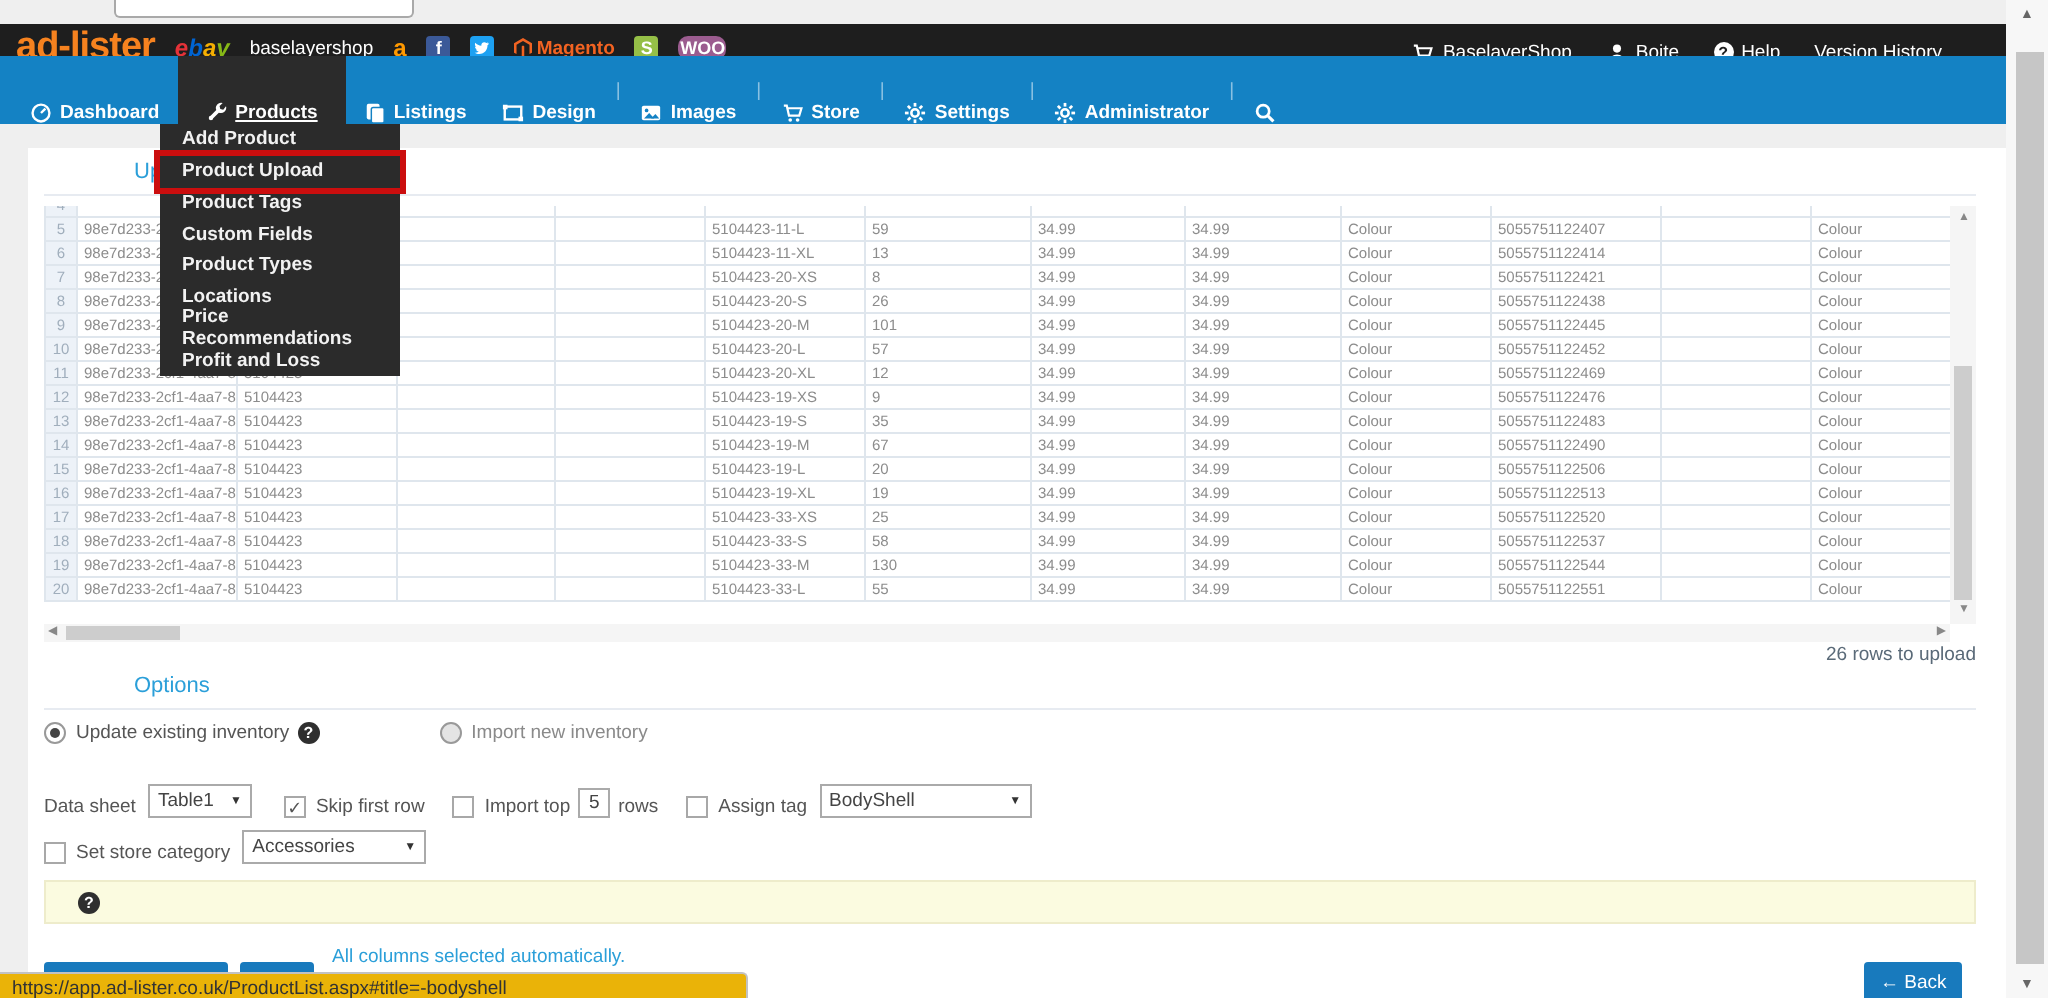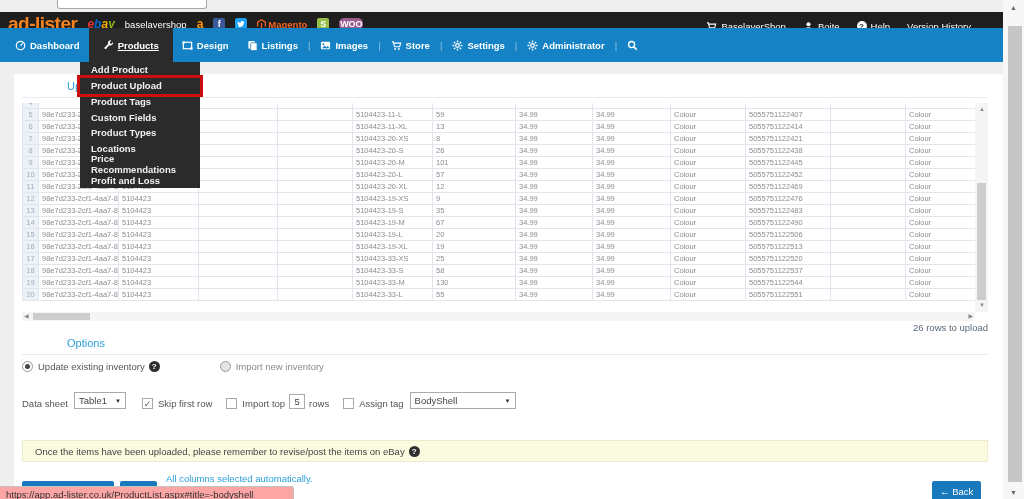--- a/index.html
+++ b/index.html
@@ -18,21 +18,21 @@
     border:1px solid #a9a9a9; border-top:none; border-radius:0 0 3px 3px; }
   #topbar-right { position:absolute; right:32px; top:0; height:28px; display:flex; gap:17px;
     align-items:center; font-size:9.5px; color:#fff; }
   .tr-item { display:flex; align-items:center; gap:4px; cursor:pointer; }
   .qcirc { width:10px; height:10px; border-radius:50%; background:#fff; color:#1e1e1e;
     font-size:8px; font-weight:bold; display:inline-flex; align-items:center; justify-content:center; }
 
   
   #nav { position:absolute; left:0; top:28px; width:1003px; height:34px; background:#1482c4;
     display:flex; align-items:center; color:#fff; font-size:9.5px; font-weight:bold; padding-left:6px; }
-  .nav-item { display:flex; align-items:center; gap:4px; padding:0 9px; height:34px; cursor:pointer; }
+  .nav-item { display:flex; align-items:flex-end; gap:4px; padding:0 9px; height:34px; cursor:pointer; }
   .nav-item.active { background:#2b2b2b; padding:0 14px; }
   .nav-item.active .nav-label { text-decoration:underline; }
   .pipe { color:rgba(255,255,255,.5); font-weight:normal; margin:0 1px; }
   .nicon { width:11px; height:11px; display:inline-block; }
 
   
   #dropdown { position:absolute; left:80px; top:62px; width:120px; background:#2b2b2b; z-index:30; }
   .dd-item { height:15.75px; display:flex; align-items:center; padding:0 11px; color:#f2f2f2;
     font-size:9.5px; font-weight:bold; cursor:pointer; }
   .dd-item.hl { outline:3px solid #cb0e0e; outline-offset:0; position:relative; z-index:31; }
@@ -77,21 +77,21 @@
     color:#444; font-family:"Liberation Sans",sans-serif; padding:0; }
 
   
   #notice { position:absolute; left:8px; top:366px; width:966px; height:22px; background:#fbfbe0;
     border:1px solid #eeeccb; display:flex; align-items:center; padding-left:12px; font-size:9.5px; color:#444; }
   .btn { position:absolute; top:407px; height:21px; background:#187abd; color:#fff; border:none;
     border-radius:2px; font-size:9.5px; font-family:"Liberation Sans",sans-serif; cursor:pointer; padding:0 10px; }
   #foot-note { position:absolute; left:152px; top:399px; font-size:9.5px; color:#2b9fd9; }
 
   
-  #statusbar { position:absolute; left:0; top:486px; width:294px; height:13px; background:#fca5a5;
+  #statusbar { position:absolute; left:0; top:486px; width:374px; height:13px; background:#eab308;
     border:1px solid #c2c2c2; border-left:none; border-bottom:none; border-top-right-radius:3px;
     font-size:9.5px; color:#333; padding:2px 0 0 6px; overflow:hidden; white-space:nowrap; z-index:40; }
   #bscroll { position:absolute; left:1003px; top:0; width:21px; height:499px; background:#f7f7f7; }
   #bthumb { position:absolute; left:5px; top:26px; width:14px; height:456px; background:#c6c6c6; }
   .barrow { position:absolute; left:0; width:21px; text-align:center; font-size:7px; color:#666; }
 </style>
 </head>
 <body>
 
 <div id="topbar">
@@ -158,32 +158,32 @@
   </span>
   <span class="nav-item active">
     <svg class="nicon" viewBox="0 0 12 12">
         <path fill="#fff" d="M10.9 2.3a2.9 2.9 0 0 1-3.9 3.5L3.4 9.4 2 8l3.6-3.6a2.9 2.9 0 0 1 3.5-3.9L7.4 2.2l.4 1.6 1.6.4z"></path>
         <circle cx="2.7" cy="8.7" r="1.2" fill="#fff"></circle>
       </svg>
     <span class="nav-label">Products</span>
   </span>
   <span class="nav-item">
     <svg class="nicon" viewBox="0 0 12 12">
+        <rect x="1.5" y="1" width="7" height="8.5" rx="1" fill="#fff"></rect>
+        <rect x="4" y="3" width="7" height="8.5" rx="1" fill="#fff" stroke="#1482c4" stroke-width="0.8"></rect>
+      </svg>
+    <span class="nav-label">Listings</span>
+  </span>
+  <span class="nav-item">
+    <svg class="nicon" viewBox="0 0 12 12">
         <rect x="1.5" y="2.5" width="9" height="7" fill="none" stroke="#fff" stroke-width="1.3"></rect>
         <rect x="0.5" y="1.5" width="2.5" height="2.5" fill="#fff"></rect>
         <rect x="9" y="8" width="2.5" height="2.5" fill="#fff"></rect>
       </svg>
     <span class="nav-label">Design</span>
-  </span>
-  <span class="nav-item">
-    <svg class="nicon" viewBox="0 0 12 12">
-        <rect x="1.5" y="1" width="7" height="8.5" rx="1" fill="#fff"></rect>
-        <rect x="4" y="3" width="7" height="8.5" rx="1" fill="#fff" stroke="#1482c4" stroke-width="0.8"></rect>
-      </svg>
-    <span class="nav-label">Listings</span>
   </span>
   <span class="pipe">|</span>
   <span class="nav-item">
     <svg class="nicon" viewBox="0 0 12 12">
         <rect x="1" y="2" width="10" height="8" rx="1" fill="#fff"></rect>
         <circle cx="3.6" cy="4.6" r="1" fill="#1482c4"></circle>
         <path d="M2.2 9 5 6l2.8 3z" fill="#1482c4"></path>
         <path d="M6 9l2.4-2.4L10.5 9z" fill="#1482c4"></path>
       </svg>
     <span class="nav-label">Images</span>
@@ -570,23 +570,30 @@
     <input class="tinput" style="margin: 0px 4px;" value="5">
     <span>rows</span>
     <span class="cbox" style="margin-left:14px;"></span>
     <span>Assign tag</span>
     <span class="select" style="width:106px;margin-left:6px;">
       <span>BodyShell</span>
         <span class="caret">▼</span>
     </span>
   </div>
 
+  <div class="ctrl-row" style="top:341px;">
+    <span class="cbox"></span>
+    <span>Set store category</span>
+    <span class="select" style="width:92px;margin-left:6px;">
+      <span>Accessories</span>
+        <span class="caret">▼</span>
+    </span>
+  </div>
 
   <div id="notice">
-    <span>Once the items have been uploaded, please remember to revise/post the items on eBay</span>
     <span class="qdark">?</span>
   </div>
 
   <button class="btn" style="left:8px;">Update inventory</button>
   <button class="btn" style="left:106px;">Test</button>
   <span id="foot-note">All columns selected automatically.</span>
   <button class="btn" style="left:918px;padding:0 8px;">← Back</button>
 </div>
 
 <div id="statusbar">https://app.ad-lister.co.uk/ProductList.aspx#title=-bodyshell</div>

